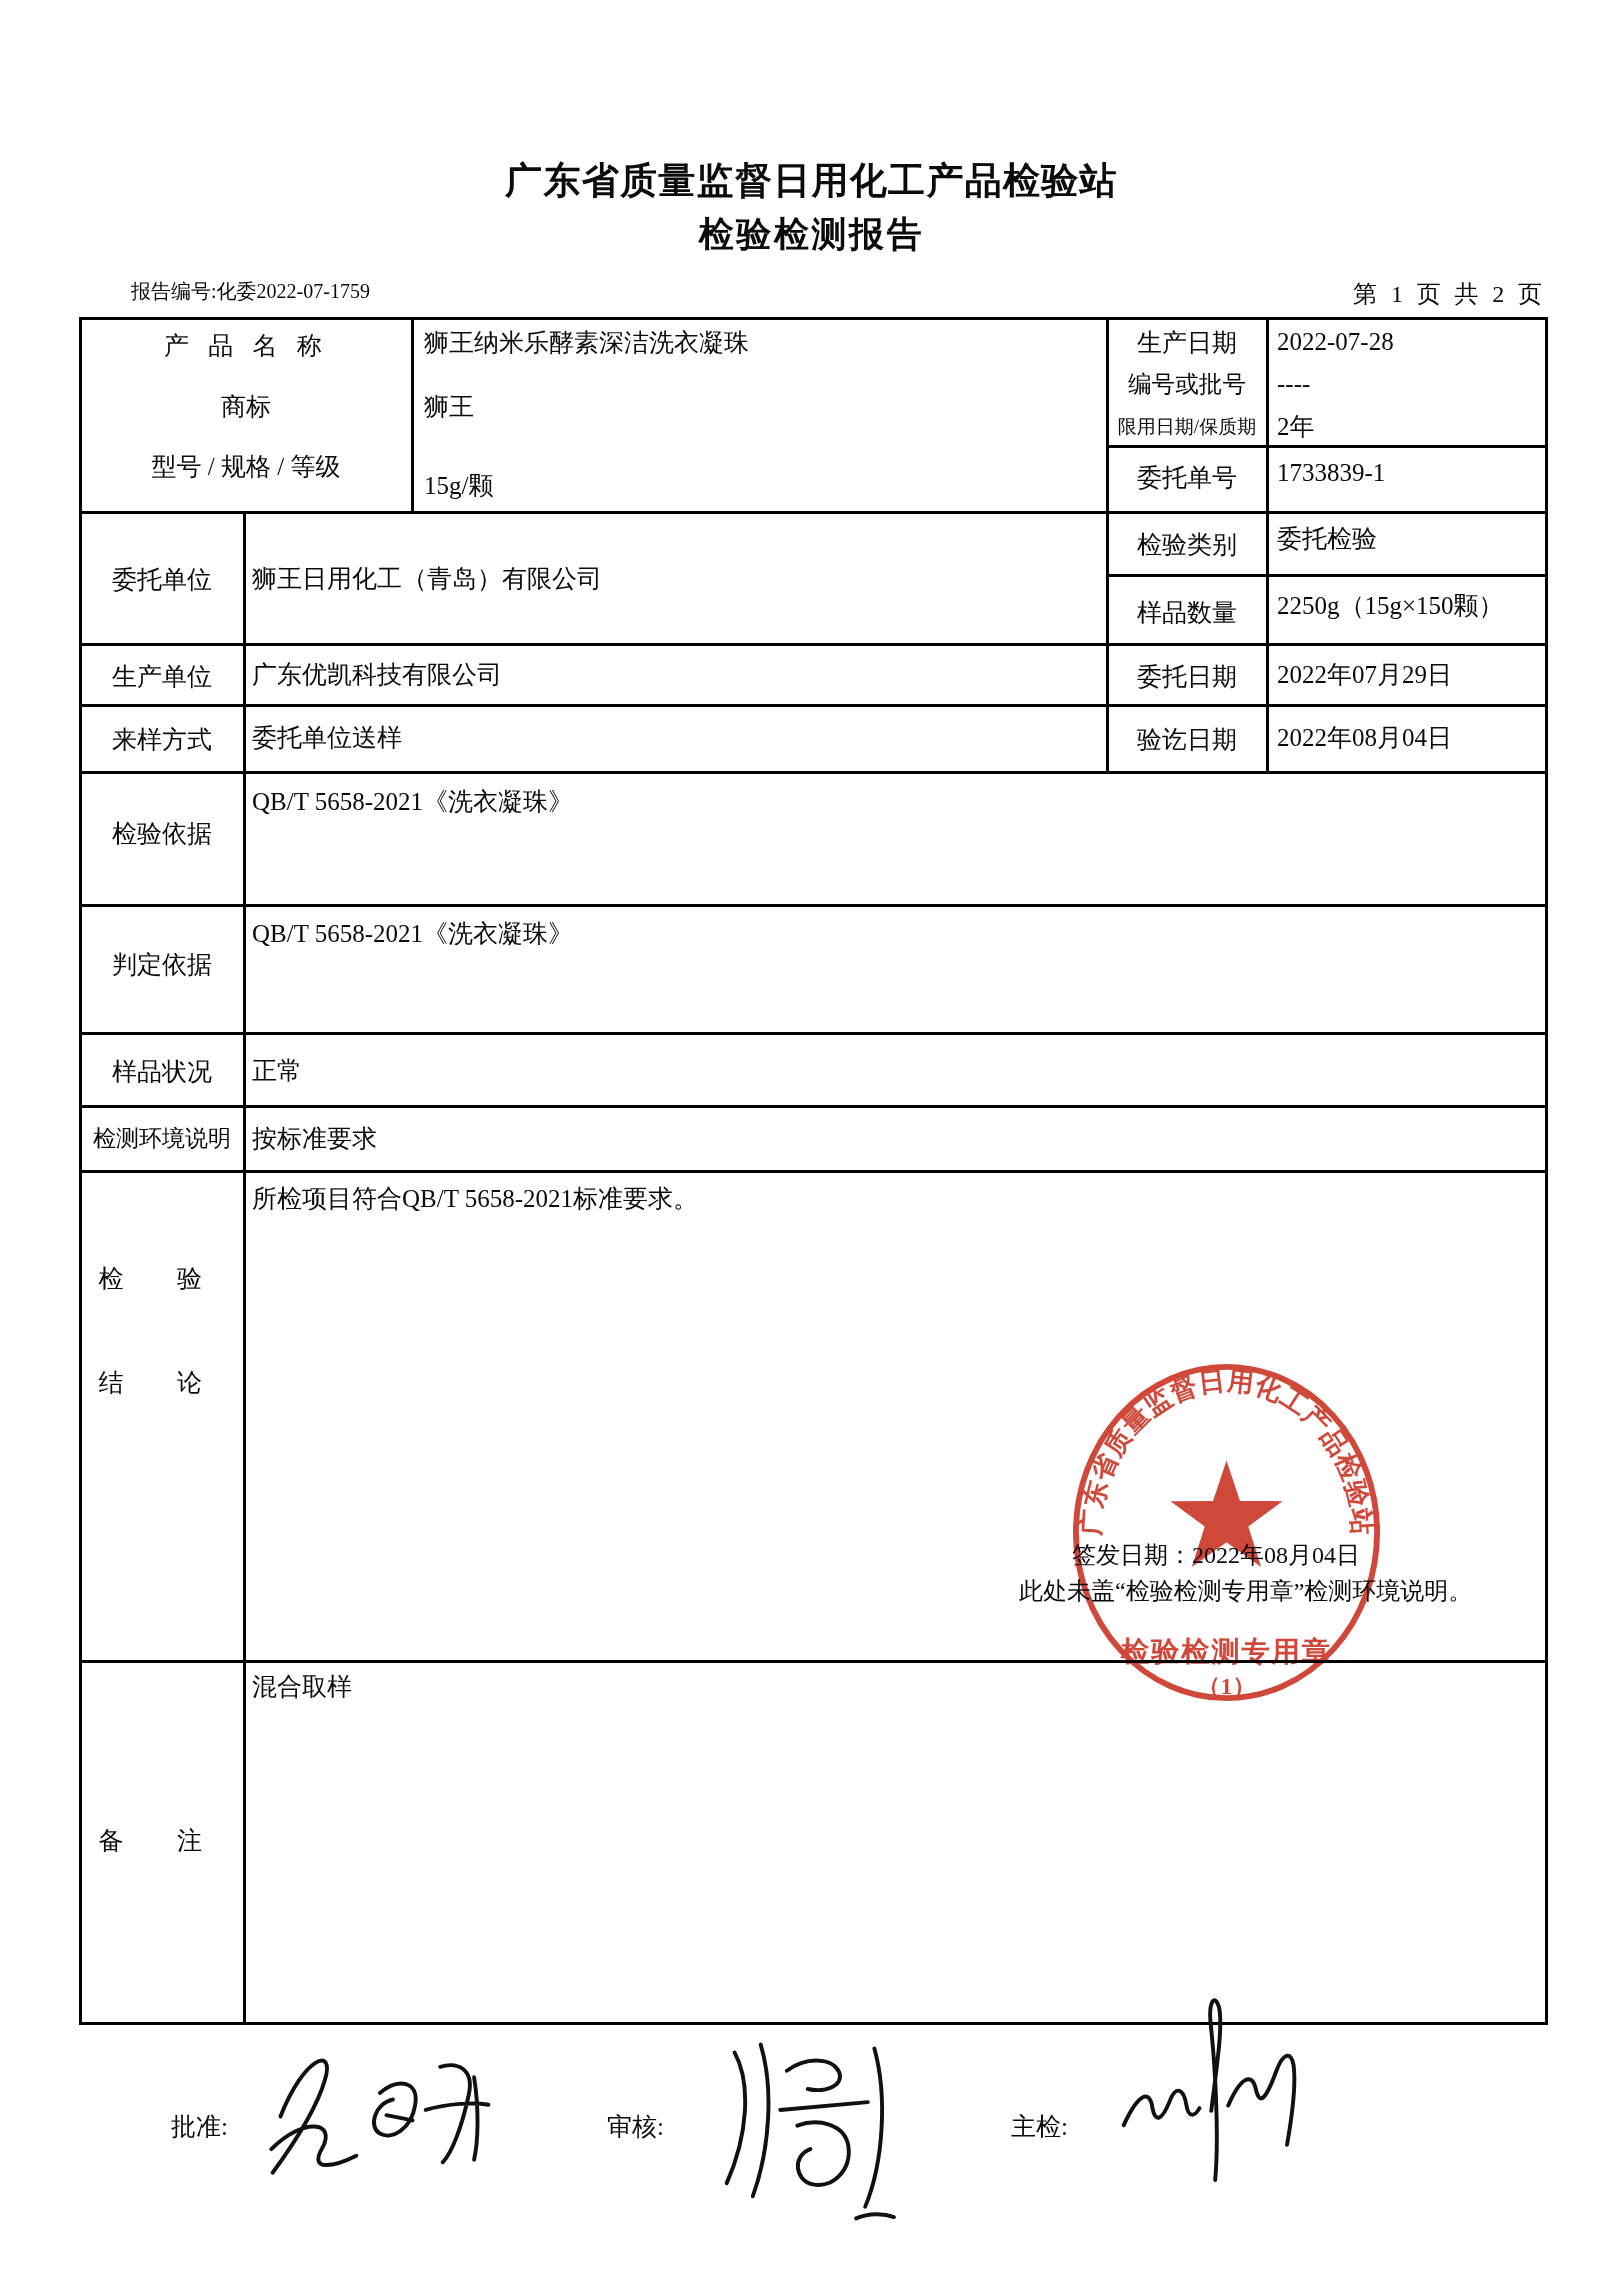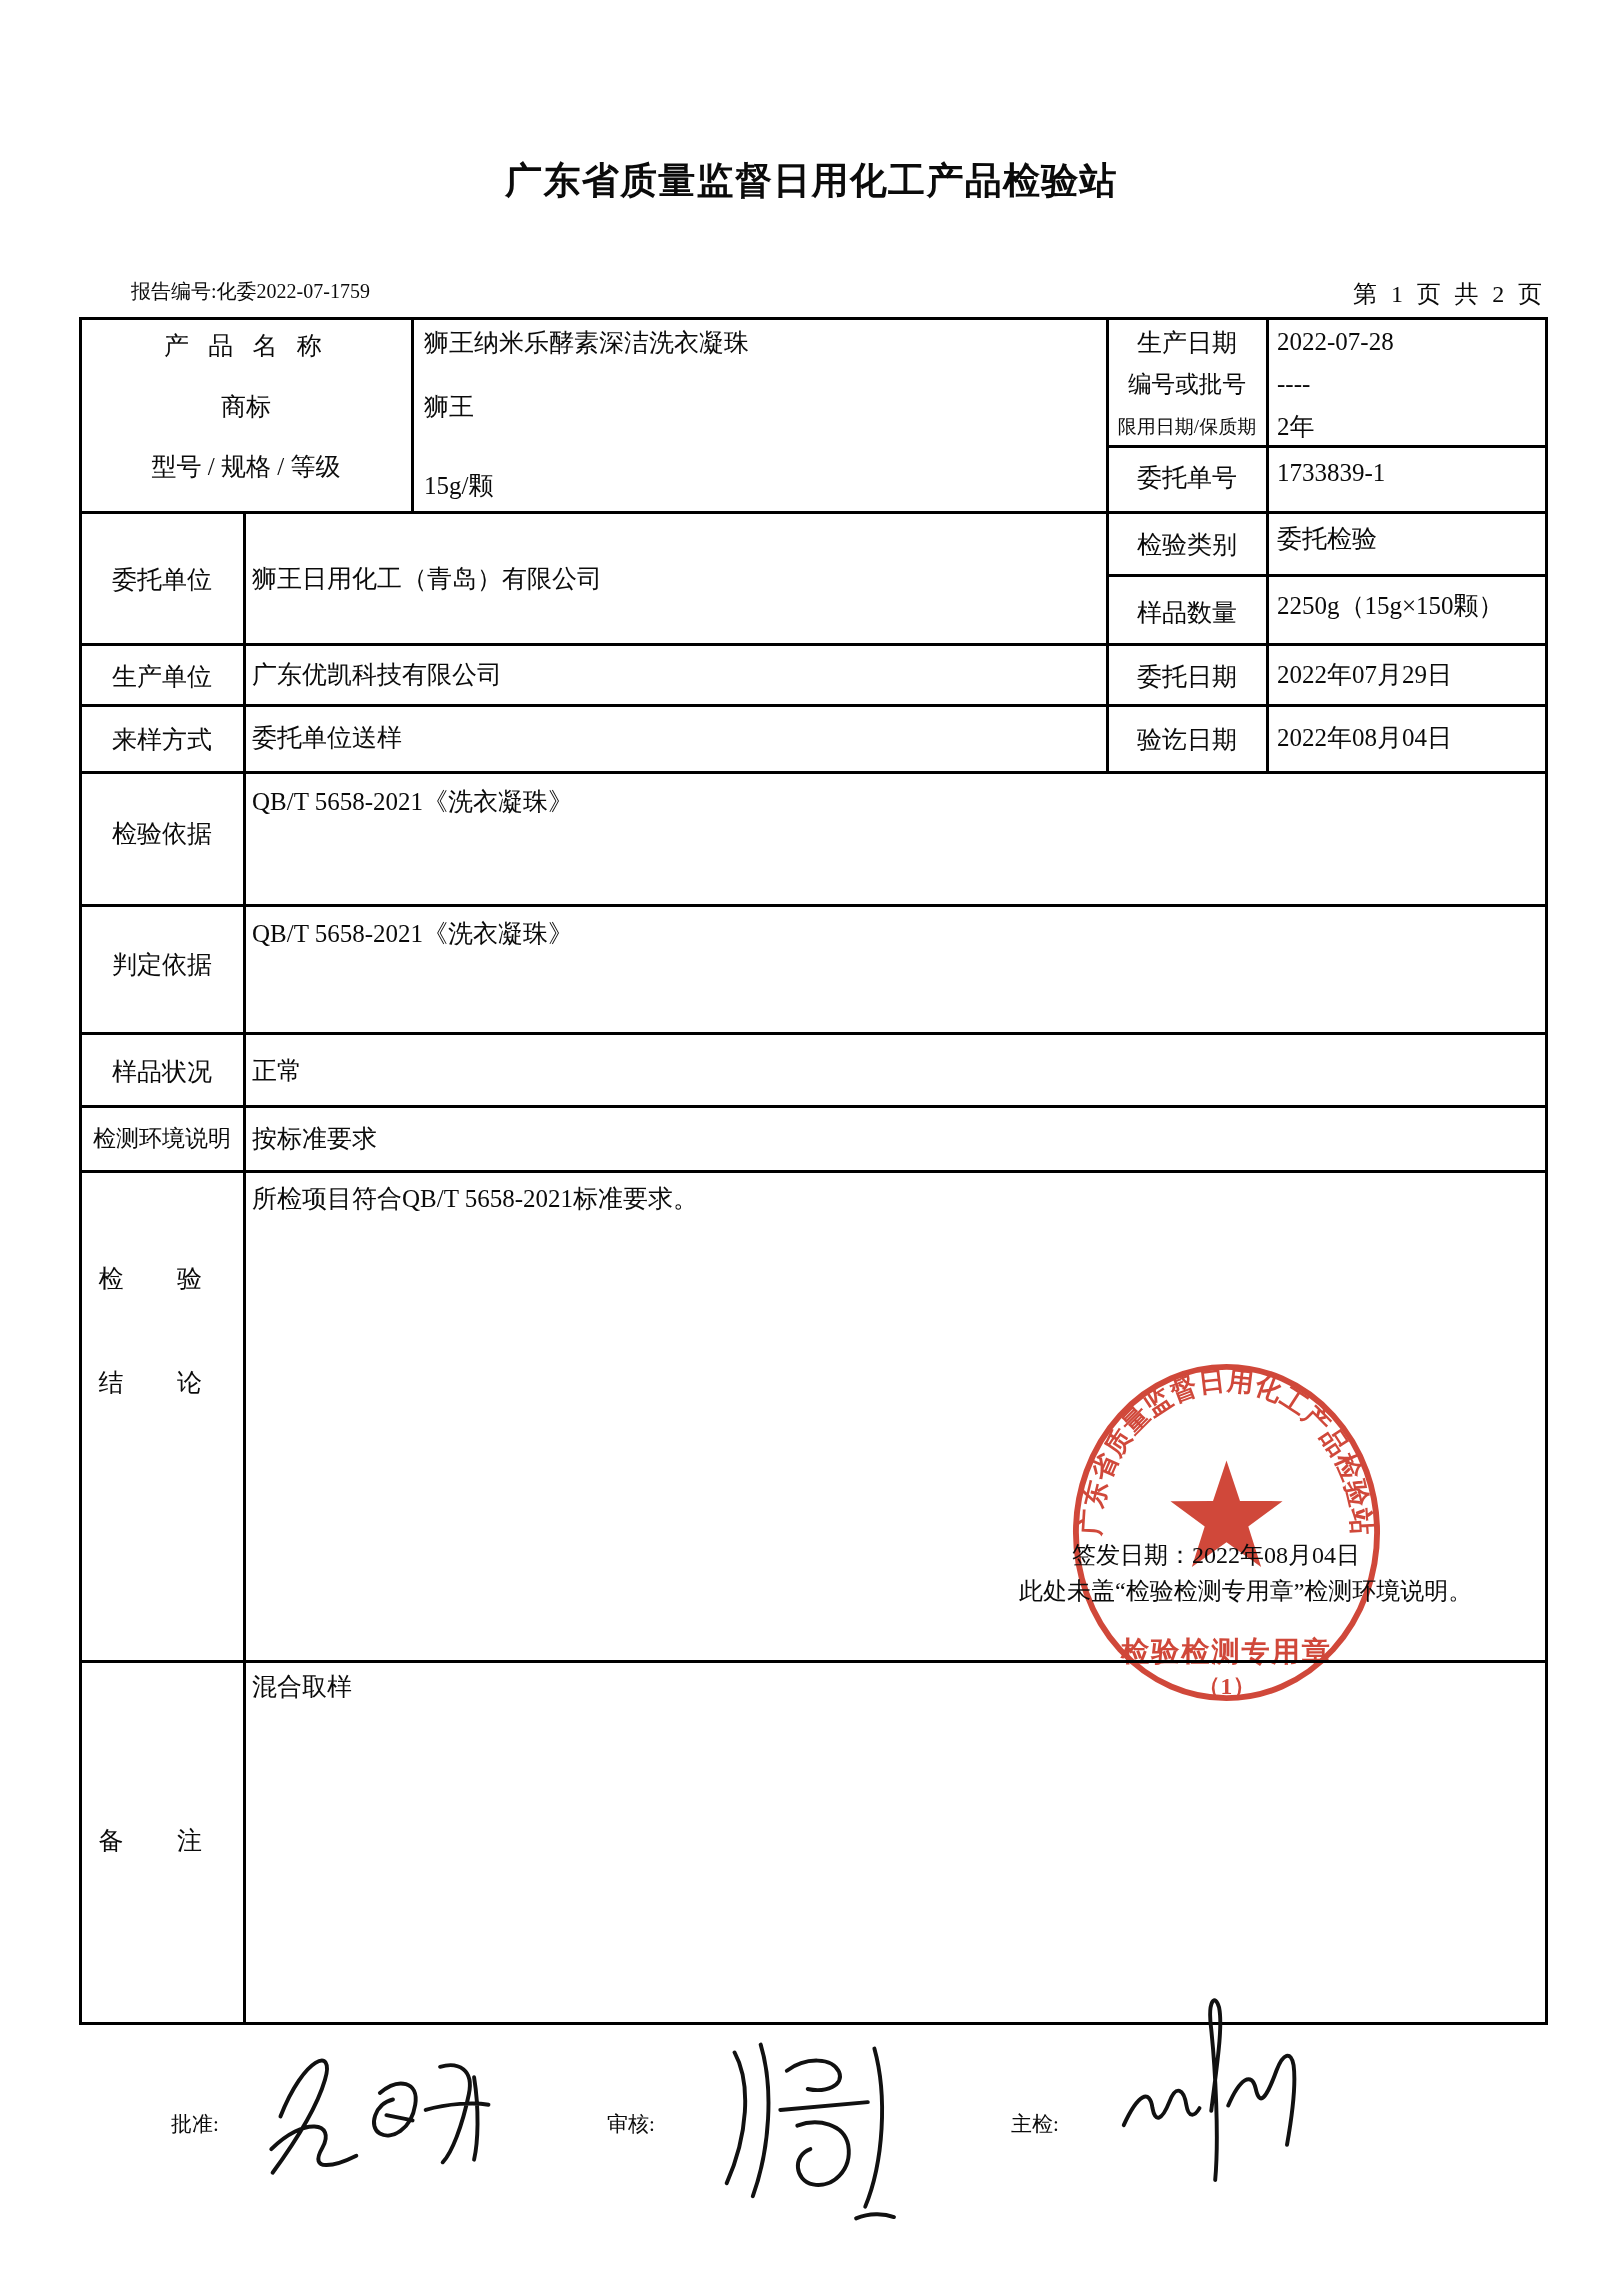--- a/index.html
+++ b/index.html
@@ -21,30 +21,31 @@
   .cell{font-size:25px;line-height:1.25;white-space:nowrap;}
   .clabel{text-align:center;}
   .sp10{letter-spacing:6.5px;}
   .sp36{letter-spacing:23.6px;}
   .small29{font-size:19px;}
   .small35{font-size:23px;}
   .small36{font-size:23.6px;}
   
   .stamp{mix-blend-mode:multiply;opacity:0.93;}
   .overlay-text{font-size:24px;white-space:nowrap;z-index:5;}
-  .sig-label{font-size:21px;}
+  .sig-label{font-size:25px;}
   .address{left:79px;top:2223px;font-size:23.6px;}
   svg{display:block;}
 </style>
 </head>
 <body>
 
 <div class="page">
 
   <div class="abs title">广东省质量监督日用化工产品检验站</div>
+  <div class="abs subtitle">检验检测报告</div>
   <div class="abs report-no">报告编号:化委2022-07-1759</div>
   <div class="abs page-info">第 1 页 共 2 页</div>
 
   <div class="abs tframe"></div>
 
   <div class="abs hline" style="left:1106px;top:445px;width:440px;"></div>
   <div class="abs hline" style="left:82px;top:511px;width:1463px;"></div>
   <div class="abs hline" style="left:1106px;top:574px;width:440px;"></div>
   <div class="abs hline" style="left:82px;top:643px;width:1463px;"></div>
   <div class="abs hline" style="left:82px;top:704px;width:1463px;"></div>

